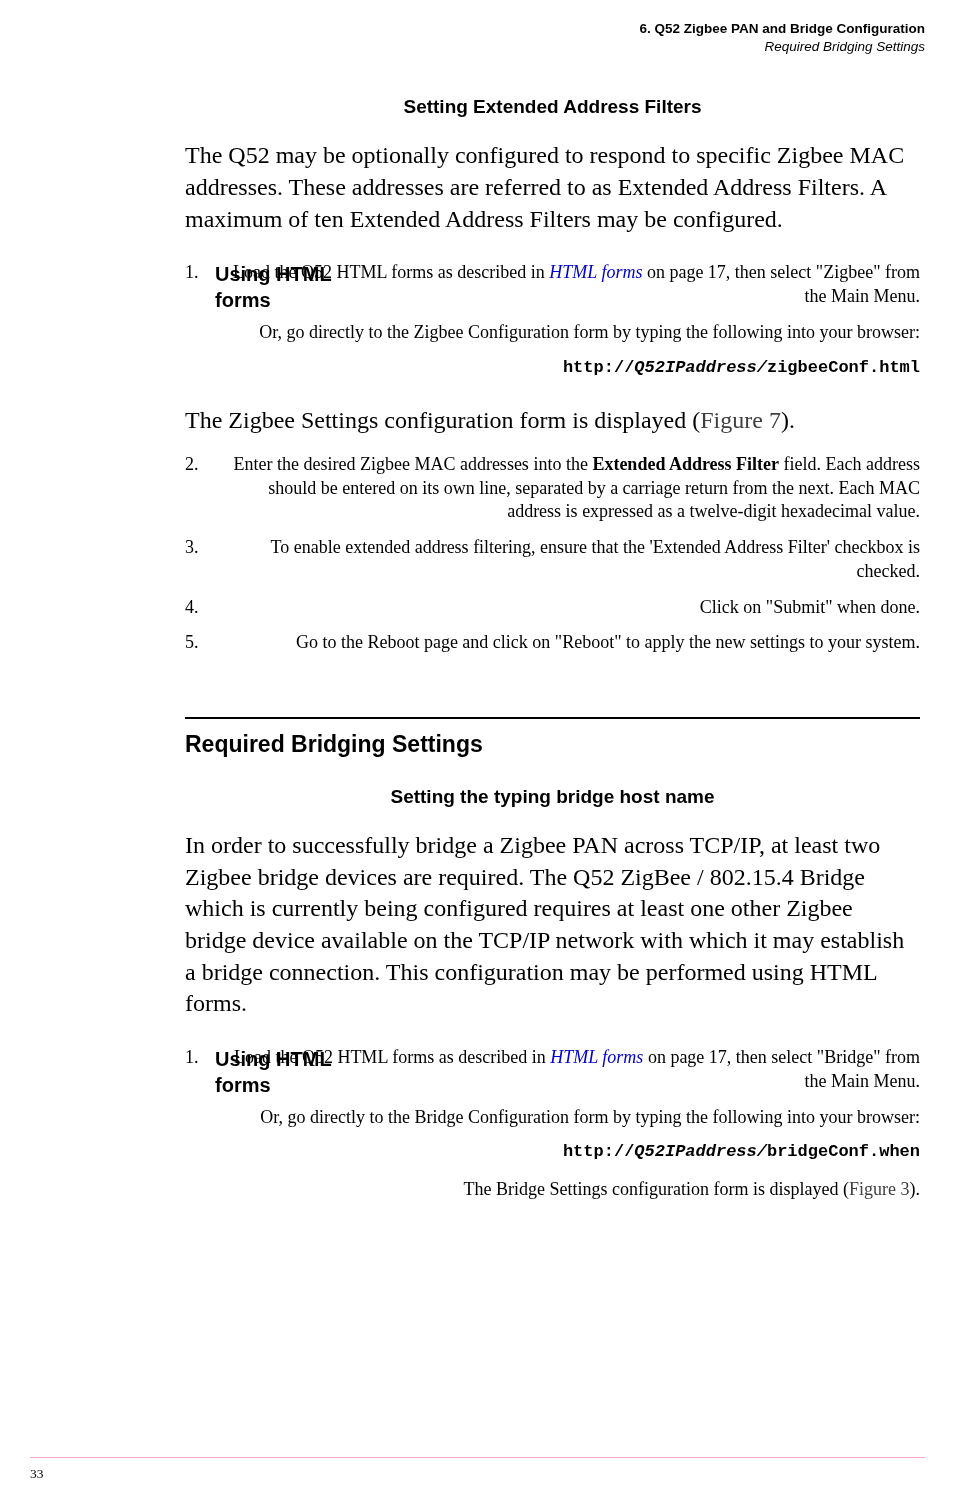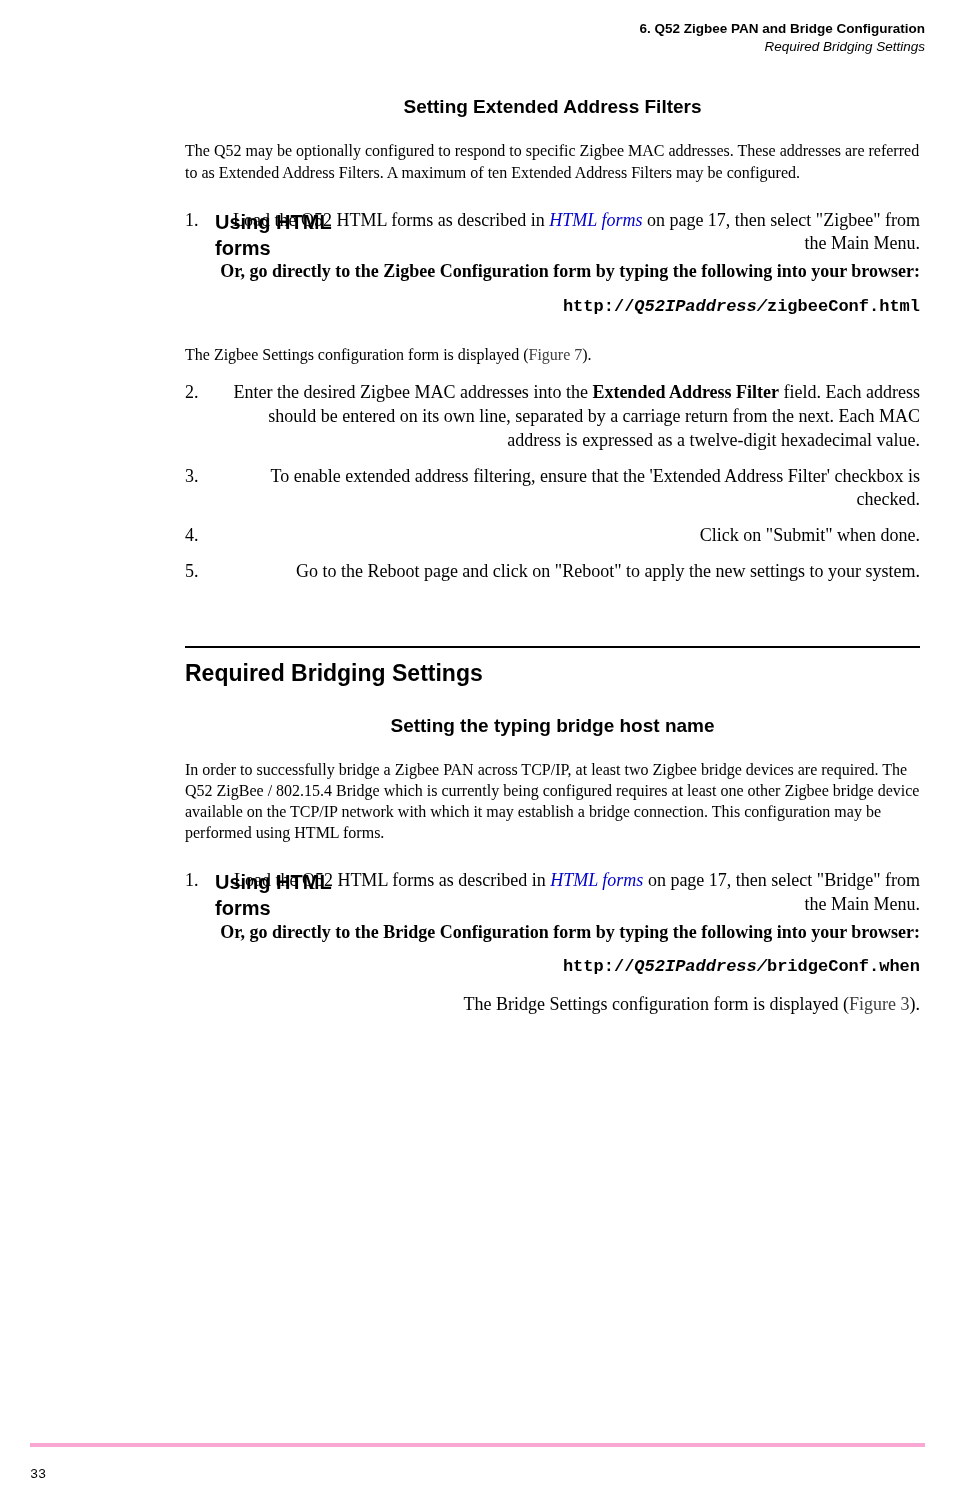--- a/index.html
+++ b/index.html
@@ -43,21 +43,21 @@
     }
     .major-title {
       font-family: Arial, Helvetica, sans-serif;
       font-weight: bold;
       font-size: 23px;
       margin-bottom: 28px;
       border-top: 2px solid #000;
       padding-top: 12px;
     }
     .body-text {
-      font-size: 16px;
+      font-size: 24px;
       line-height: 1.32;
       margin-bottom: 16px;
     }
     .side-label {
       position: absolute;
       left: 30px;
       width: 140px;
       font-family: Arial, Helvetica, sans-serif;
       font-weight: bold;
       font-size: 20px;
@@ -69,23 +69,22 @@
       line-height: 1.32;
     }
     .ol-num {
       min-width: 28px;
     }
     .ol-body {
       flex: 1;
       text-align: right;
     }
     .sub-para {
-      margin-top: 4px;
+      margin-top: 12px;
       margin-bottom: 12px;
-      font-weight: bold;
     }
     .code-block {
       font-family: "Courier New", Courier, monospace;
       font-weight: bold;
       font-size: 17px;
       margin: 12px 0 14px 32px;
     }
     .code-ital {
       font-style: italic;
     }
@@ -94,23 +93,23 @@
       font-style: italic;
     }
     .link-plain {
       color: #404040;
     }
     .footer {
       position: absolute;
       bottom: 30px;
       left: 30px;
       right: 50px;
-      border-top: 4px solid #f9a8d4;
-      padding-top: 20px;
-      font-family: Liberation Mono, monospace;
+      border-top: 1px solid #f9a8d4;
+      padding-top: 8px;
+      font-family: Liberation Serif, serif;
       font-size: 13.5px;
       display: flex;
     }
     .footer-page {
       width: 155px;
     }
     .footer-text {
       flex: 1;
     }
     .spacer-lg {

